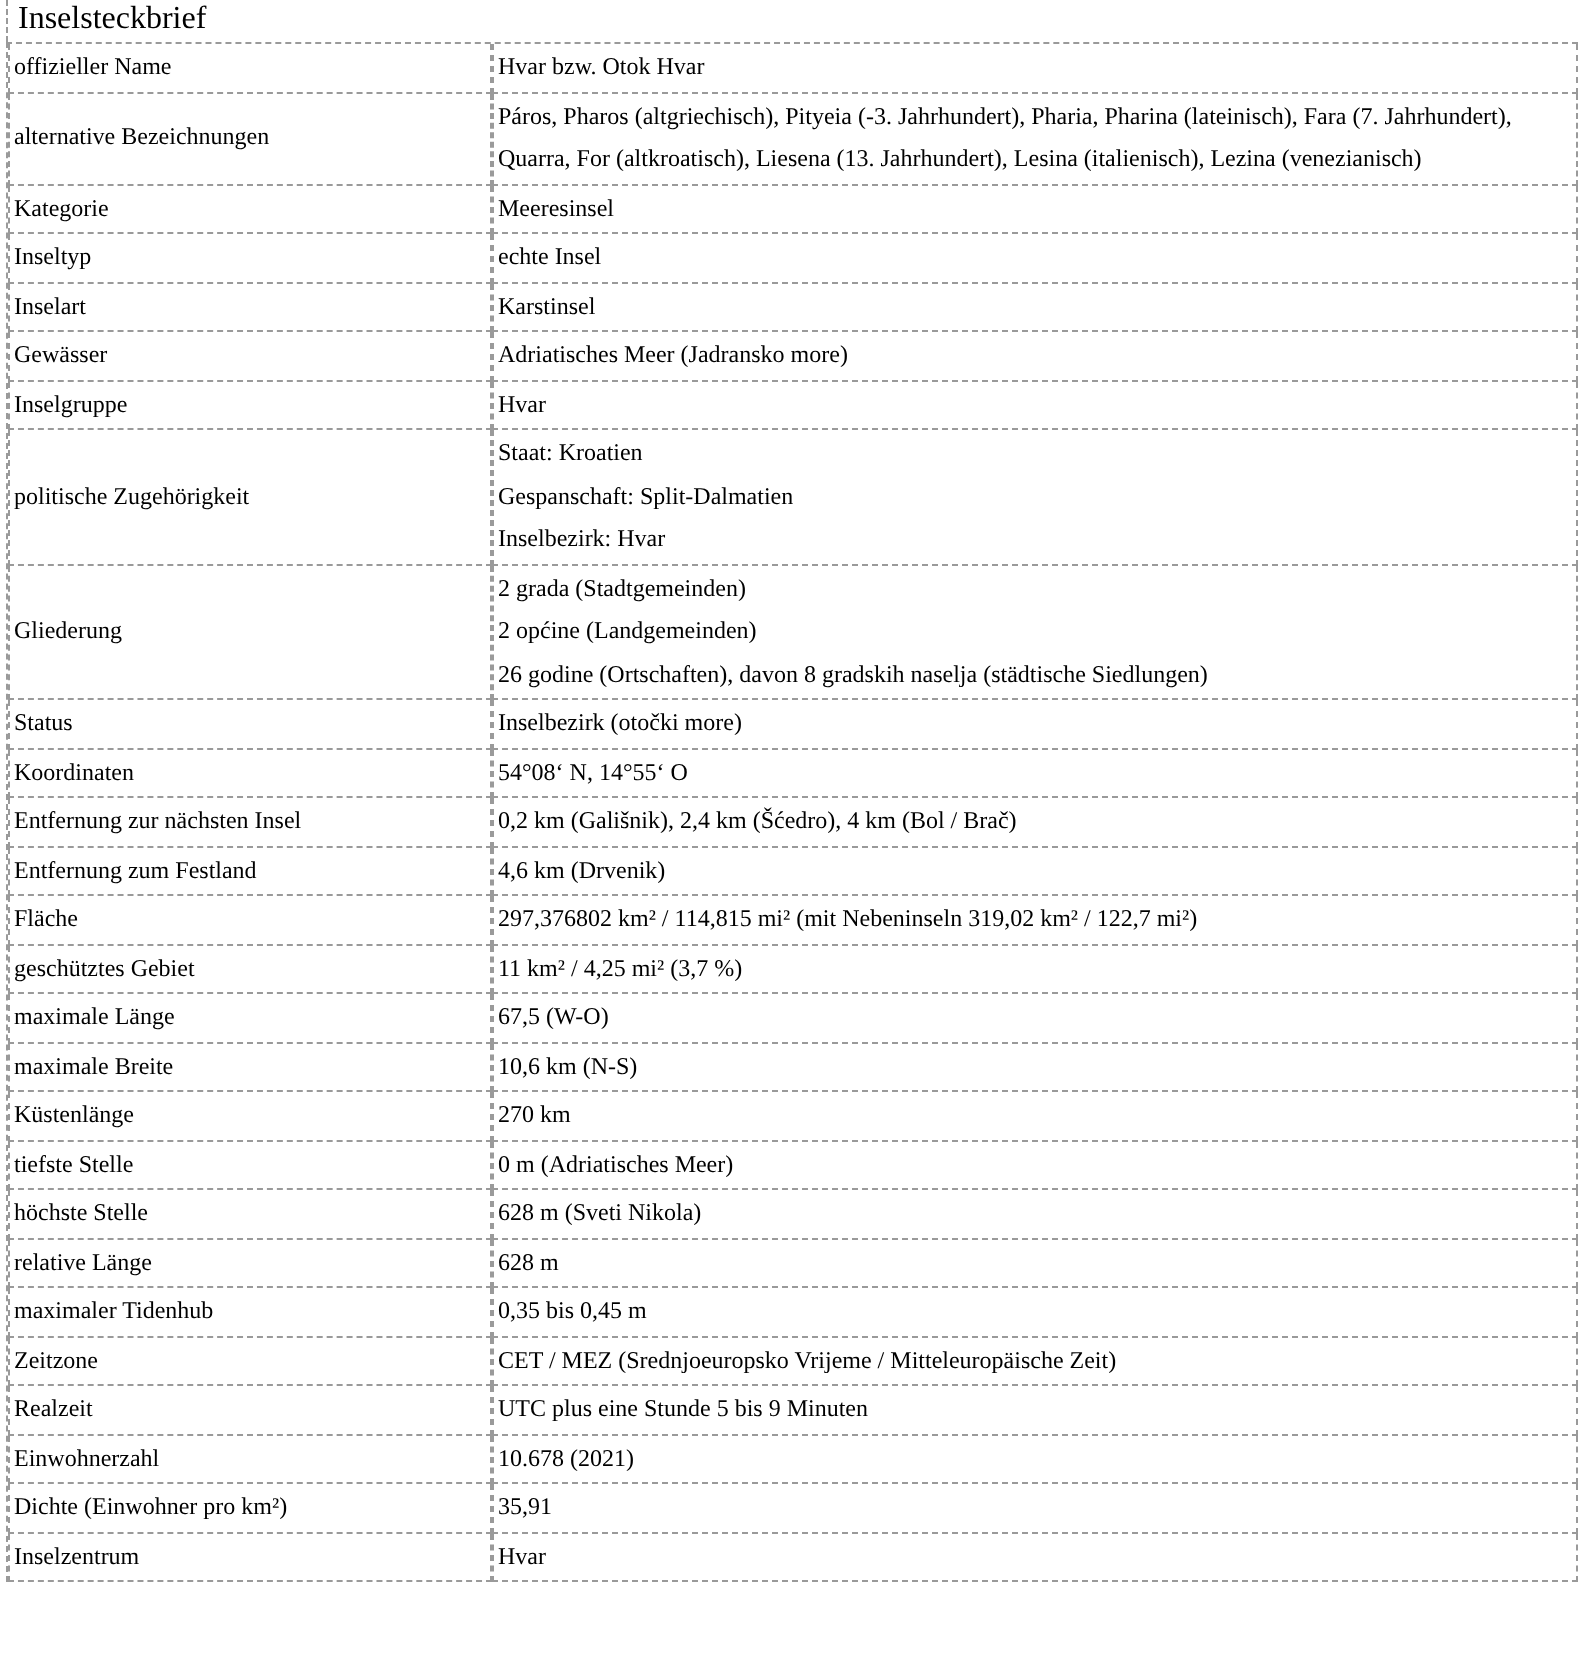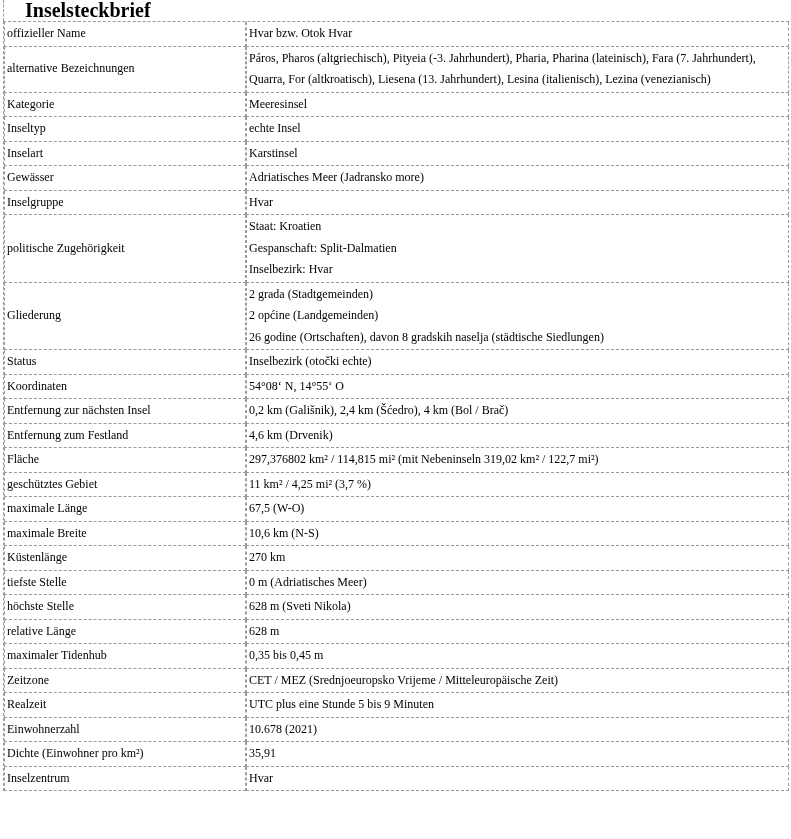--- a/index.html
+++ b/index.html
@@ -1,18 +1,18 @@
 <!DOCTYPE html>
 <html><head>
 <meta charset="utf-8">
 <style>
   html, body { margin: 0; padding: 0; background: #ffffff; }
   body { width: 791px; height: 839px; overflow: hidden; font-family: "Liberation Serif", "DejaVu Serif", serif; color: #000; }
   .wrap { position: relative; padding: 0 0 0 3px; }
-  .title { font-weight: bold; font-size: 20px; line-height: 20px; height: 21px; padding-left: 21px; border-left: 1px dashed #9a9a9a; }
+  .title { font-weight: normal; font-size: 16px; line-height: 20px; height: 21px; padding-left: 5px; border-left: 1px dashed #9a9a9a; }
   table { border-collapse: separate; border-spacing: 0; width: 785px; table-layout: fixed; border-left: 1px dashed #9a9a9a; border-top: 1px dashed #9a9a9a; }
   col.c1 { width: 242px; }
   col.c2 { width: 543px; }
   td { border-right: 1px dashed #9a9a9a; border-bottom: 1px dashed #9a9a9a; border-left: 1px dashed #9a9a9a; padding: 1px 1px 1px 2px; font-size: 12px; line-height: 21.5px; vertical-align: middle; white-space: normal; }
   td.k { }
   td.v { }
   .line { display: block; }
 </style>
 </head>
 <body>
@@ -79,21 +79,21 @@
           <td class="k">Gliederung</td>
           <td class="v">
             <span class="line">2 grada (Stadtgemeinden)</span>
             <span class="line">2 općine (Landgemeinden)</span>
             <span class="line">26 godine (Ortschaften), davon 8 gradskih naselja (städtische Siedlungen)</span>
           </td>
         </tr>
         <tr>
           <td class="k">Status</td>
           <td class="v">
-            <span class="line">Inselbezirk (otočki echte)</span>
+            <span class="line">Inselbezirk (otočki more)</span>
           </td>
         </tr>
         <tr>
           <td class="k">Koordinaten</td>
           <td class="v">
             <span class="line">54°08‘ N, 14°55‘ O</span>
           </td>
         </tr>
         <tr>
           <td class="k">Entfernung zur nächsten Insel</td>

